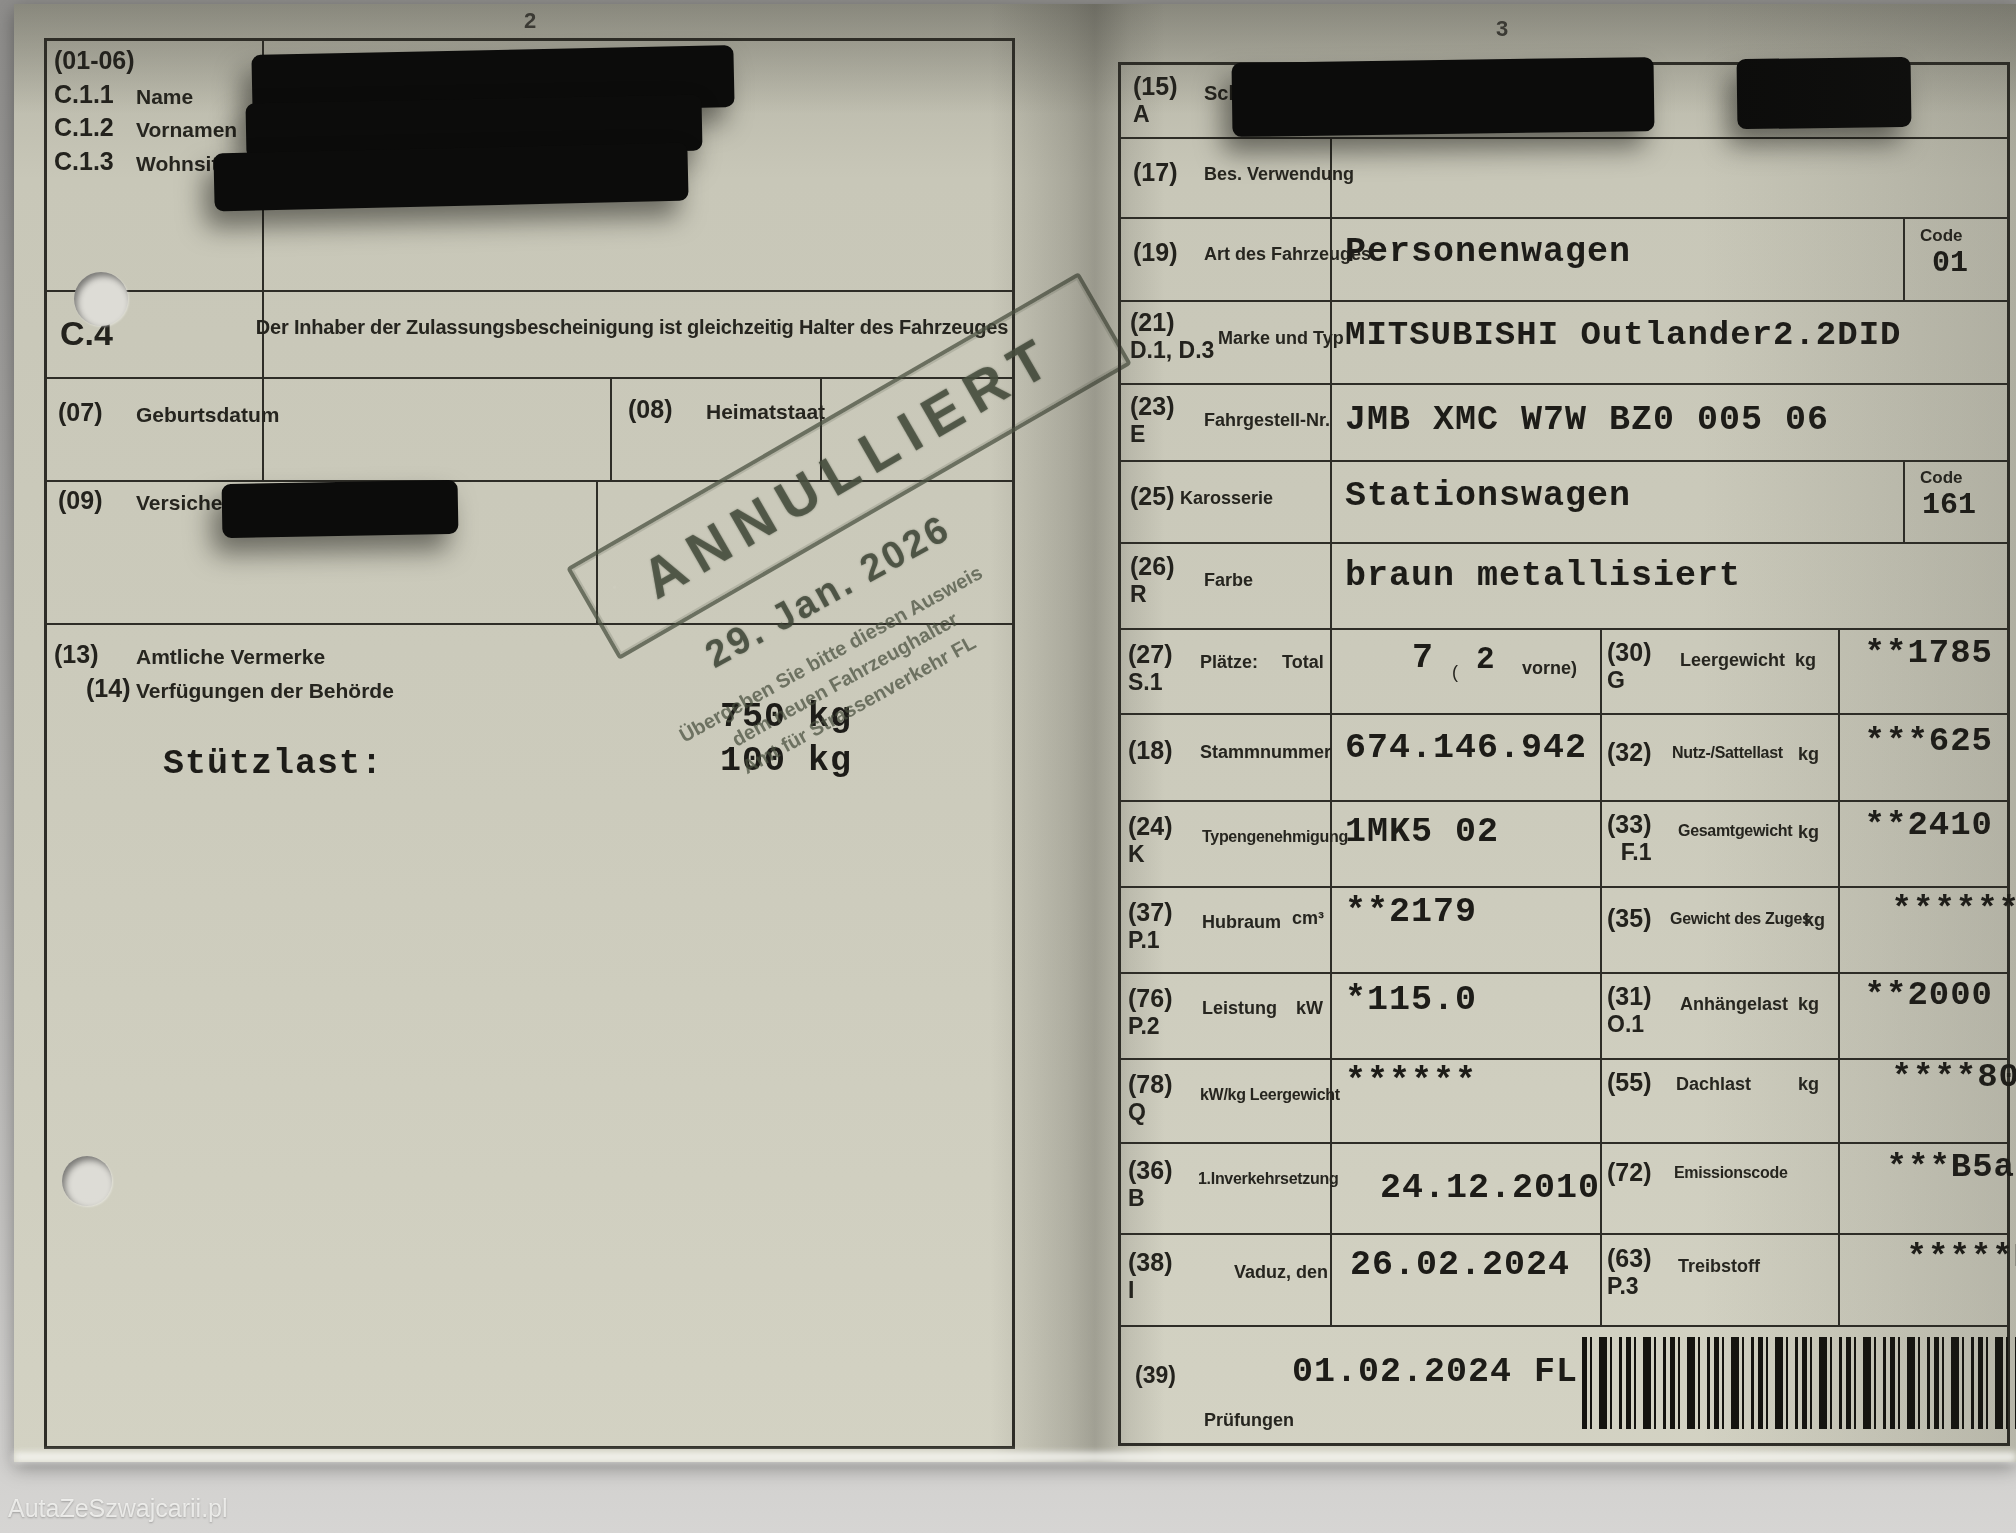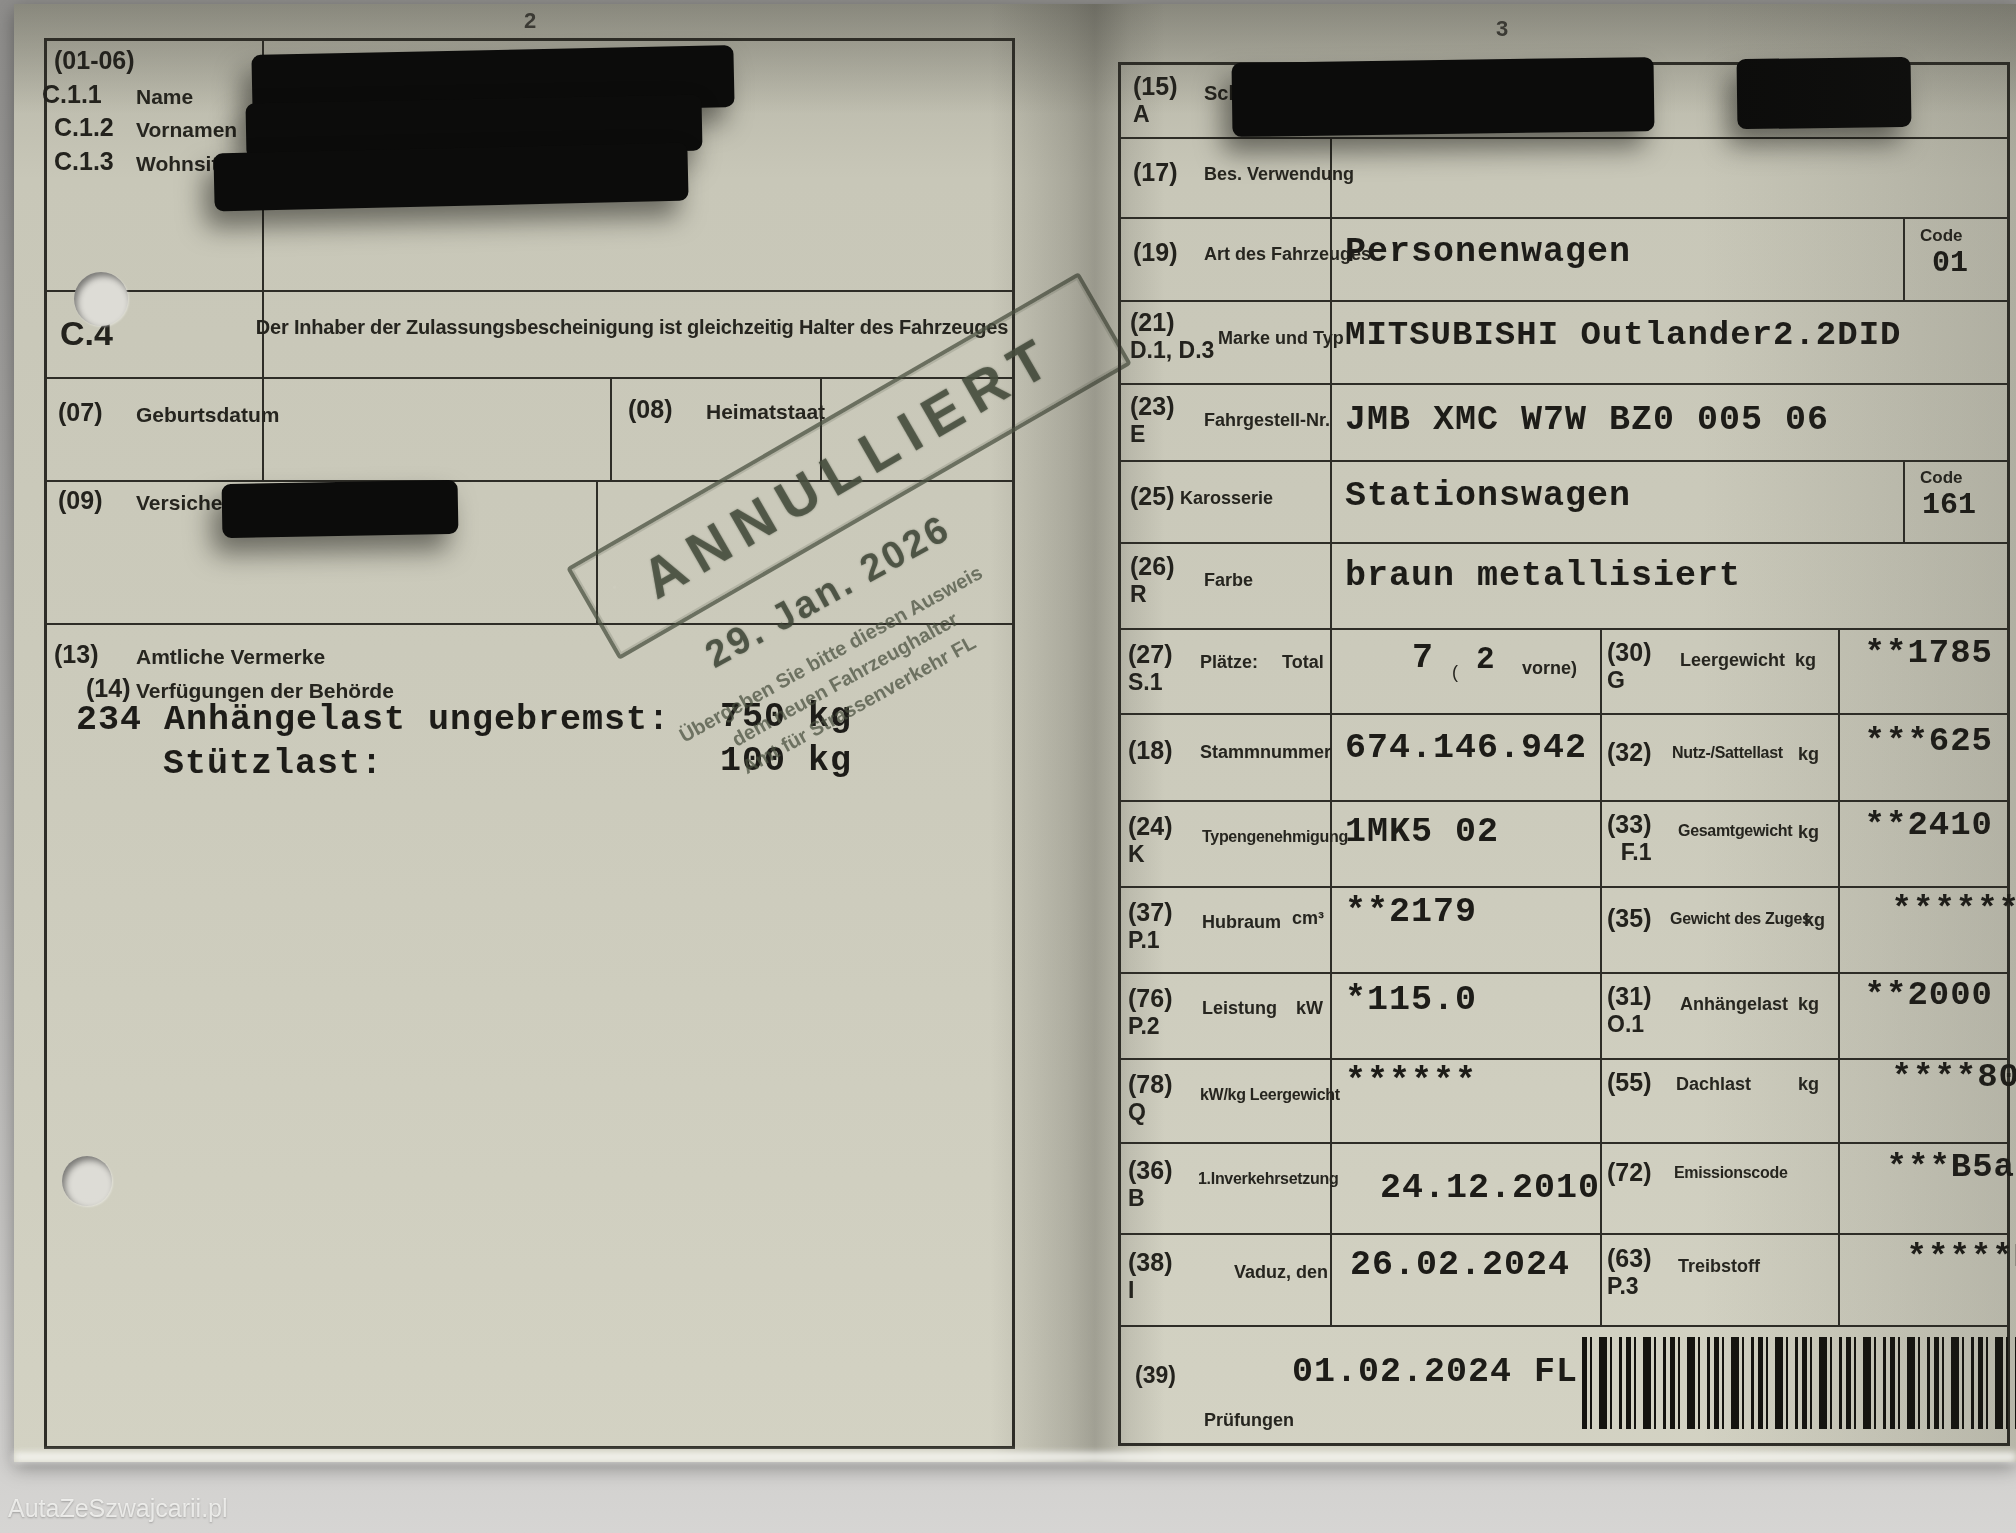--- a/index.html
+++ b/index.html
@@ -73,21 +73,21 @@
   <div class="hl" style="left:44px;top:623px;width:971px;height:2px;"></div>
   <div class="hl" style="left:44px;top:1446px;width:971px;height:3px;"></div>
   <div class="vl" style="left:44px;top:38px;width:3px;height:1410px;"></div>
   <div class="vl" style="left:1012px;top:38px;width:3px;height:1410px;"></div>
   <div class="vl" style="left:262px;top:38px;width:2px;height:442px;"></div>
   <div class="vl" style="left:610px;top:377px;width:2px;height:103px;"></div>
   <div class="vl" style="left:820px;top:377px;width:2px;height:103px;"></div>
   <div class="vl" style="left:596px;top:480px;width:2px;height:143px;"></div>
 
   <div class="abs fcode" style="left:54px;top:46px;">(01-06)</div>
-  <div class="abs fcode" style="left:42px;top:80px;">C.1.1</div>
+  <div class="abs fcode" style="left:54px;top:80px;">C.1.1</div>
   <div class="abs flabel" style="left:136px;top:85px;">Name</div>
   <div class="abs fcode" style="left:54px;top:113px;">C.1.2</div>
   <div class="abs flabel" style="left:136px;top:118px;">Vornamen</div>
   <div class="abs fcode" style="left:54px;top:147px;">C.1.3</div>
   <div class="abs flabel" style="left:136px;top:152px;">Wohnsitz</div>
 
   <div class="redact" style="left:252px;top:50px;width:482px;height:62px;transform:rotate(-1.2deg);"></div>
   <div class="redact" style="left:246px;top:99px;width:456px;height:56px;transform:rotate(-1.1deg);"></div>
   <div class="redact" style="left:214px;top:148px;width:474px;height:58px;transform:rotate(-1.3deg);"></div>
 
@@ -101,21 +101,20 @@
 
   <div class="abs fcode" style="left:58px;top:486px;">(09)</div>
   <div class="abs flabel" style="left:136px;top:491px;">Versicherung</div>
   <div class="redact" style="left:222px;top:482px;width:236px;height:54px;transform:rotate(-1deg);"></div>
 
   <div class="abs fcode" style="left:54px;top:640px;">(13)</div>
   <div class="abs flabel" style="left:136px;top:645px;">Amtliche Vermerke</div>
   <div class="abs fcode" style="left:46px;top:674px;margin-left:40px;">(14)</div>
   <div class="abs flabel" style="left:136px;top:679px;">Verfügungen der Behörde</div>
 
-  <div class="abs mono val" style="left:76px;top:700px;">234 Anhängelast ungebremst:</div>
   <div class="abs mono val" style="left:720px;top:697px;">750 kg</div>
   <div class="abs mono val" style="left:163px;top:744px;">Stützlast:</div>
   <div class="abs mono val" style="left:720px;top:741px;">100 kg</div>
 
   <div class="hole" style="left:74px;top:272px;width:54px;height:54px;"></div>
   <div class="hole" style="left:62px;top:1156px;width:50px;height:50px;"></div>
 
   <div class="stamp-box">
     <span class="stamp-title">ANNULLIERT</span>
   </div>

